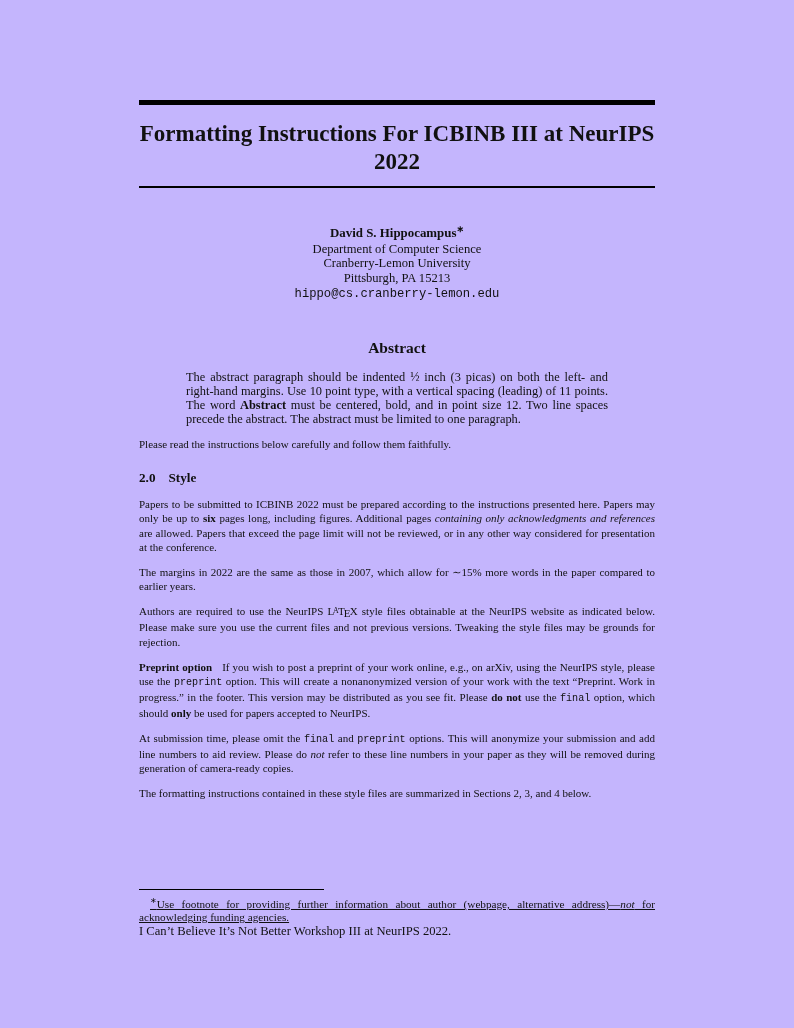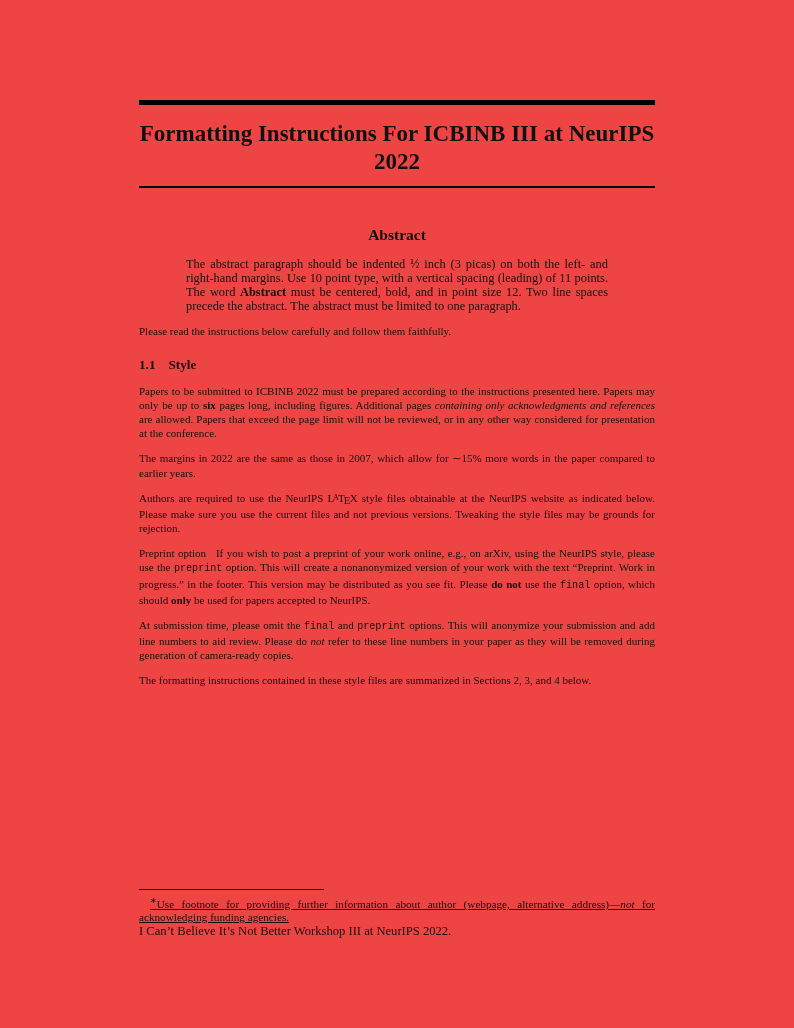--- a/index.html
+++ b/index.html
@@ -1,20 +1,20 @@
 <!DOCTYPE html>
 <html><head>
 <meta charset="utf-8">
 <style>
   html,body{margin:0;padding:0;background:#e8e8e8;}
   .page{
     position:relative;
     width:794px;height:1028px;
     margin:0 auto;
-    background:#ef4444;
+    background:#c4b5fd;
     color:#111111;
     font-family:"Liberation Serif", serif;
     overflow:hidden;
     box-sizing:border-box;
   }
   .content{margin:0 139px;}
   .rule-thick{margin-top:100px;height:5px;background:#000;}
   .rule-thin{margin-top:10px;height:2px;background:#000;}
   .title{
     margin:15px 0 0 0;
@@ -39,21 +39,21 @@
   .sec-num{display:inline-block;margin-right:17px;}
   .subsec-num{display:inline-block;margin-right:13px;}
   p.body-par{
     margin:11px 0 0 0;
     font-size:11px;line-height:14.1px;
     text-align:justify;
   }
   .run-b{font-weight:700;}
   .run-i{font-style:italic;}
   .run-m{font-family:"Liberation Mono", monospace;font-size:.92em;}
-  .run-h{font-weight:400;padding-right:.9em;}
+  .run-h{font-weight:700;padding-right:.9em;}
   .lx-a{font-size:.72em;vertical-align:.28em;margin-left:-.14em;margin-right:-.08em;}
   .lx-e{vertical-align:-.2em;margin-left:-.1em;margin-right:-.06em;}
   .footnote-block{position:absolute;left:139px;right:139px;top:889px;text-decoration:underline;}
   .footnote-rule{width:185px;height:1px;background:#000;}
   .footnote-text{
     margin:4px 0 0 0;
     font-size:11.2px;line-height:13.6px;
     text-align:justify;text-indent:11px;
   }
   .footnote-text sup{font-size:8px;}
@@ -70,28 +70,35 @@
 
     <div class="rule-thick"></div>
 
     <h1 class="title">
       <div>Formatting Instructions For ICBINB III at NeurIPS</div>
       <div>2022</div>
     </h1>
 
     <div class="rule-thin"></div>
 
+    <div class="author-block">
+      <div class="author-name"><span>David S. Hippocampus</span><sup>∗</sup></div>
+      <div>Department of Computer Science</div>
+      <div>Cranberry-Lemon University</div>
+      <div>Pittsburgh, PA 15213</div>
+      <div class="author-email">hippo@cs.cranberry-lemon.edu</div>
+    </div>
 
     <h2 class="abstract-heading">Abstract</h2>
     <p class="abstract-body"><span>The abstract paragraph should be indented ½ inch (3 picas) on both the left- and right-hand margins. Use 10 point type, with a vertical spacing (leading) of 11 points. The word </span><span class="run-b">Abstract</span><span> must be centered, bold, and in point size 12. Two line spaces precede the abstract. The abstract must be limited to one paragraph.</span></p>
 
 
     <p class="body-par"><span>Please read the instructions below carefully and follow them faithfully.</span></p>
 
-    <h4 class="subsection-heading"><span class="subsec-num">1.1</span><span>Style</span></h4>
+    <h4 class="subsection-heading"><span class="subsec-num">2.0</span><span>Style</span></h4>
 
     <p class="body-par"><span>Papers to be submitted to ICBINB 2022 must be prepared according to the instructions presented here. Papers may only be up to </span><span class="run-b">six</span><span> pages long, including figures. Additional pages </span><span class="run-i">containing only acknowledgments and references</span><span> are allowed. Papers that exceed the page limit will not be reviewed, or in any other way considered for presentation at the conference.</span></p>
     <p class="body-par"><span>The margins in 2022 are the same as those in 2007, which allow for ∼15% more words in the paper compared to earlier years.</span></p>
     <p class="body-par"><span>Authors are required to use the NeurIPS </span><span>L</span><span class="lx-a">A</span><span>T</span><span class="lx-e">E</span><span>X</span><span> style files obtainable at the NeurIPS website as indicated below. Please make sure you use the current files and not previous versions. Tweaking the style files may be grounds for rejection.</span></p>
     <p class="body-par"><span class="run-h">Preprint option</span><span>If you wish to post a preprint of your work online, e.g., on arXiv, using the NeurIPS style, please use the </span><span class="run-m">preprint</span><span> option. This will create a nonanonymized version of your work with the text “Preprint. Work in progress.” in the footer. This version may be distributed as you see fit. Please </span><span class="run-b">do not</span><span> use the </span><span class="run-m">final</span><span> option, which should </span><span class="run-b">only</span><span> be used for papers accepted to NeurIPS.</span></p>
     <p class="body-par"><span>At submission time, please omit the </span><span class="run-m">final</span><span> and </span><span class="run-m">preprint</span><span> options. This will anonymize your submission and add line numbers to aid review. Please do </span><span class="run-i">not</span><span> refer to these line numbers in your paper as they will be removed during generation of camera-ready copies.</span></p>
     <p class="body-par"><span>The formatting instructions contained in these style files are summarized in Sections 2, 3, and 4 below.</span></p>
 
   </div>
 

